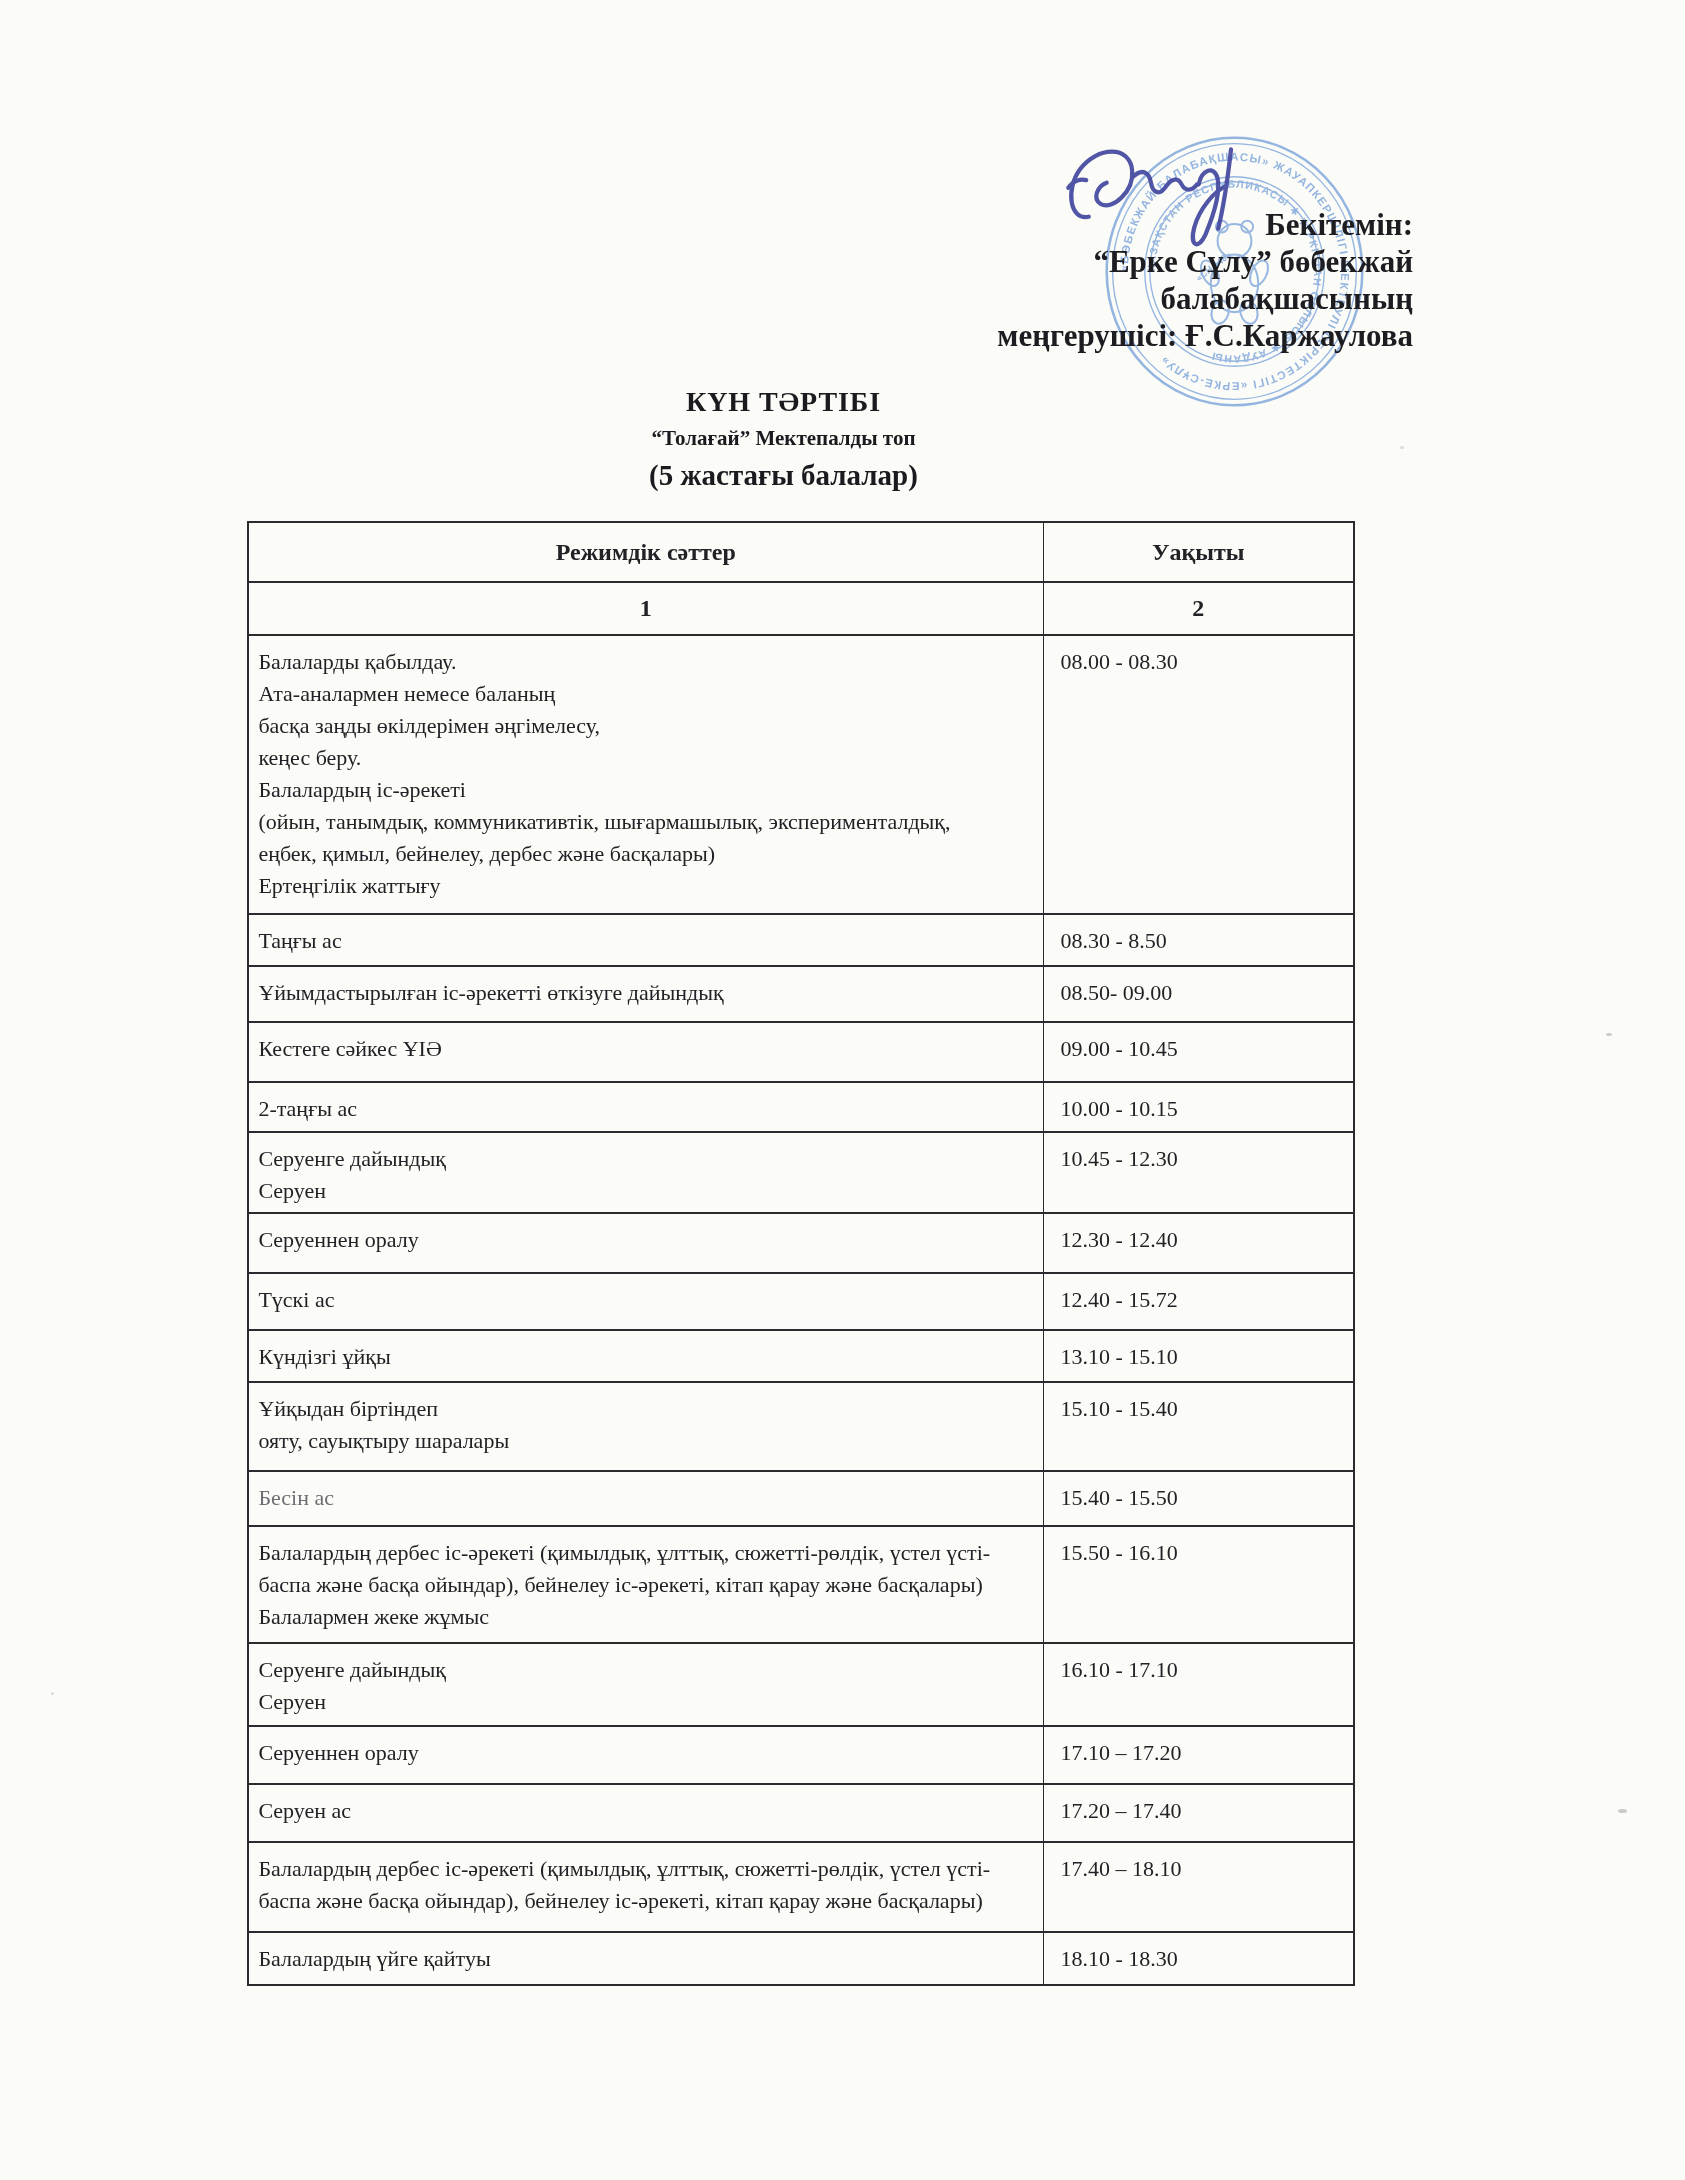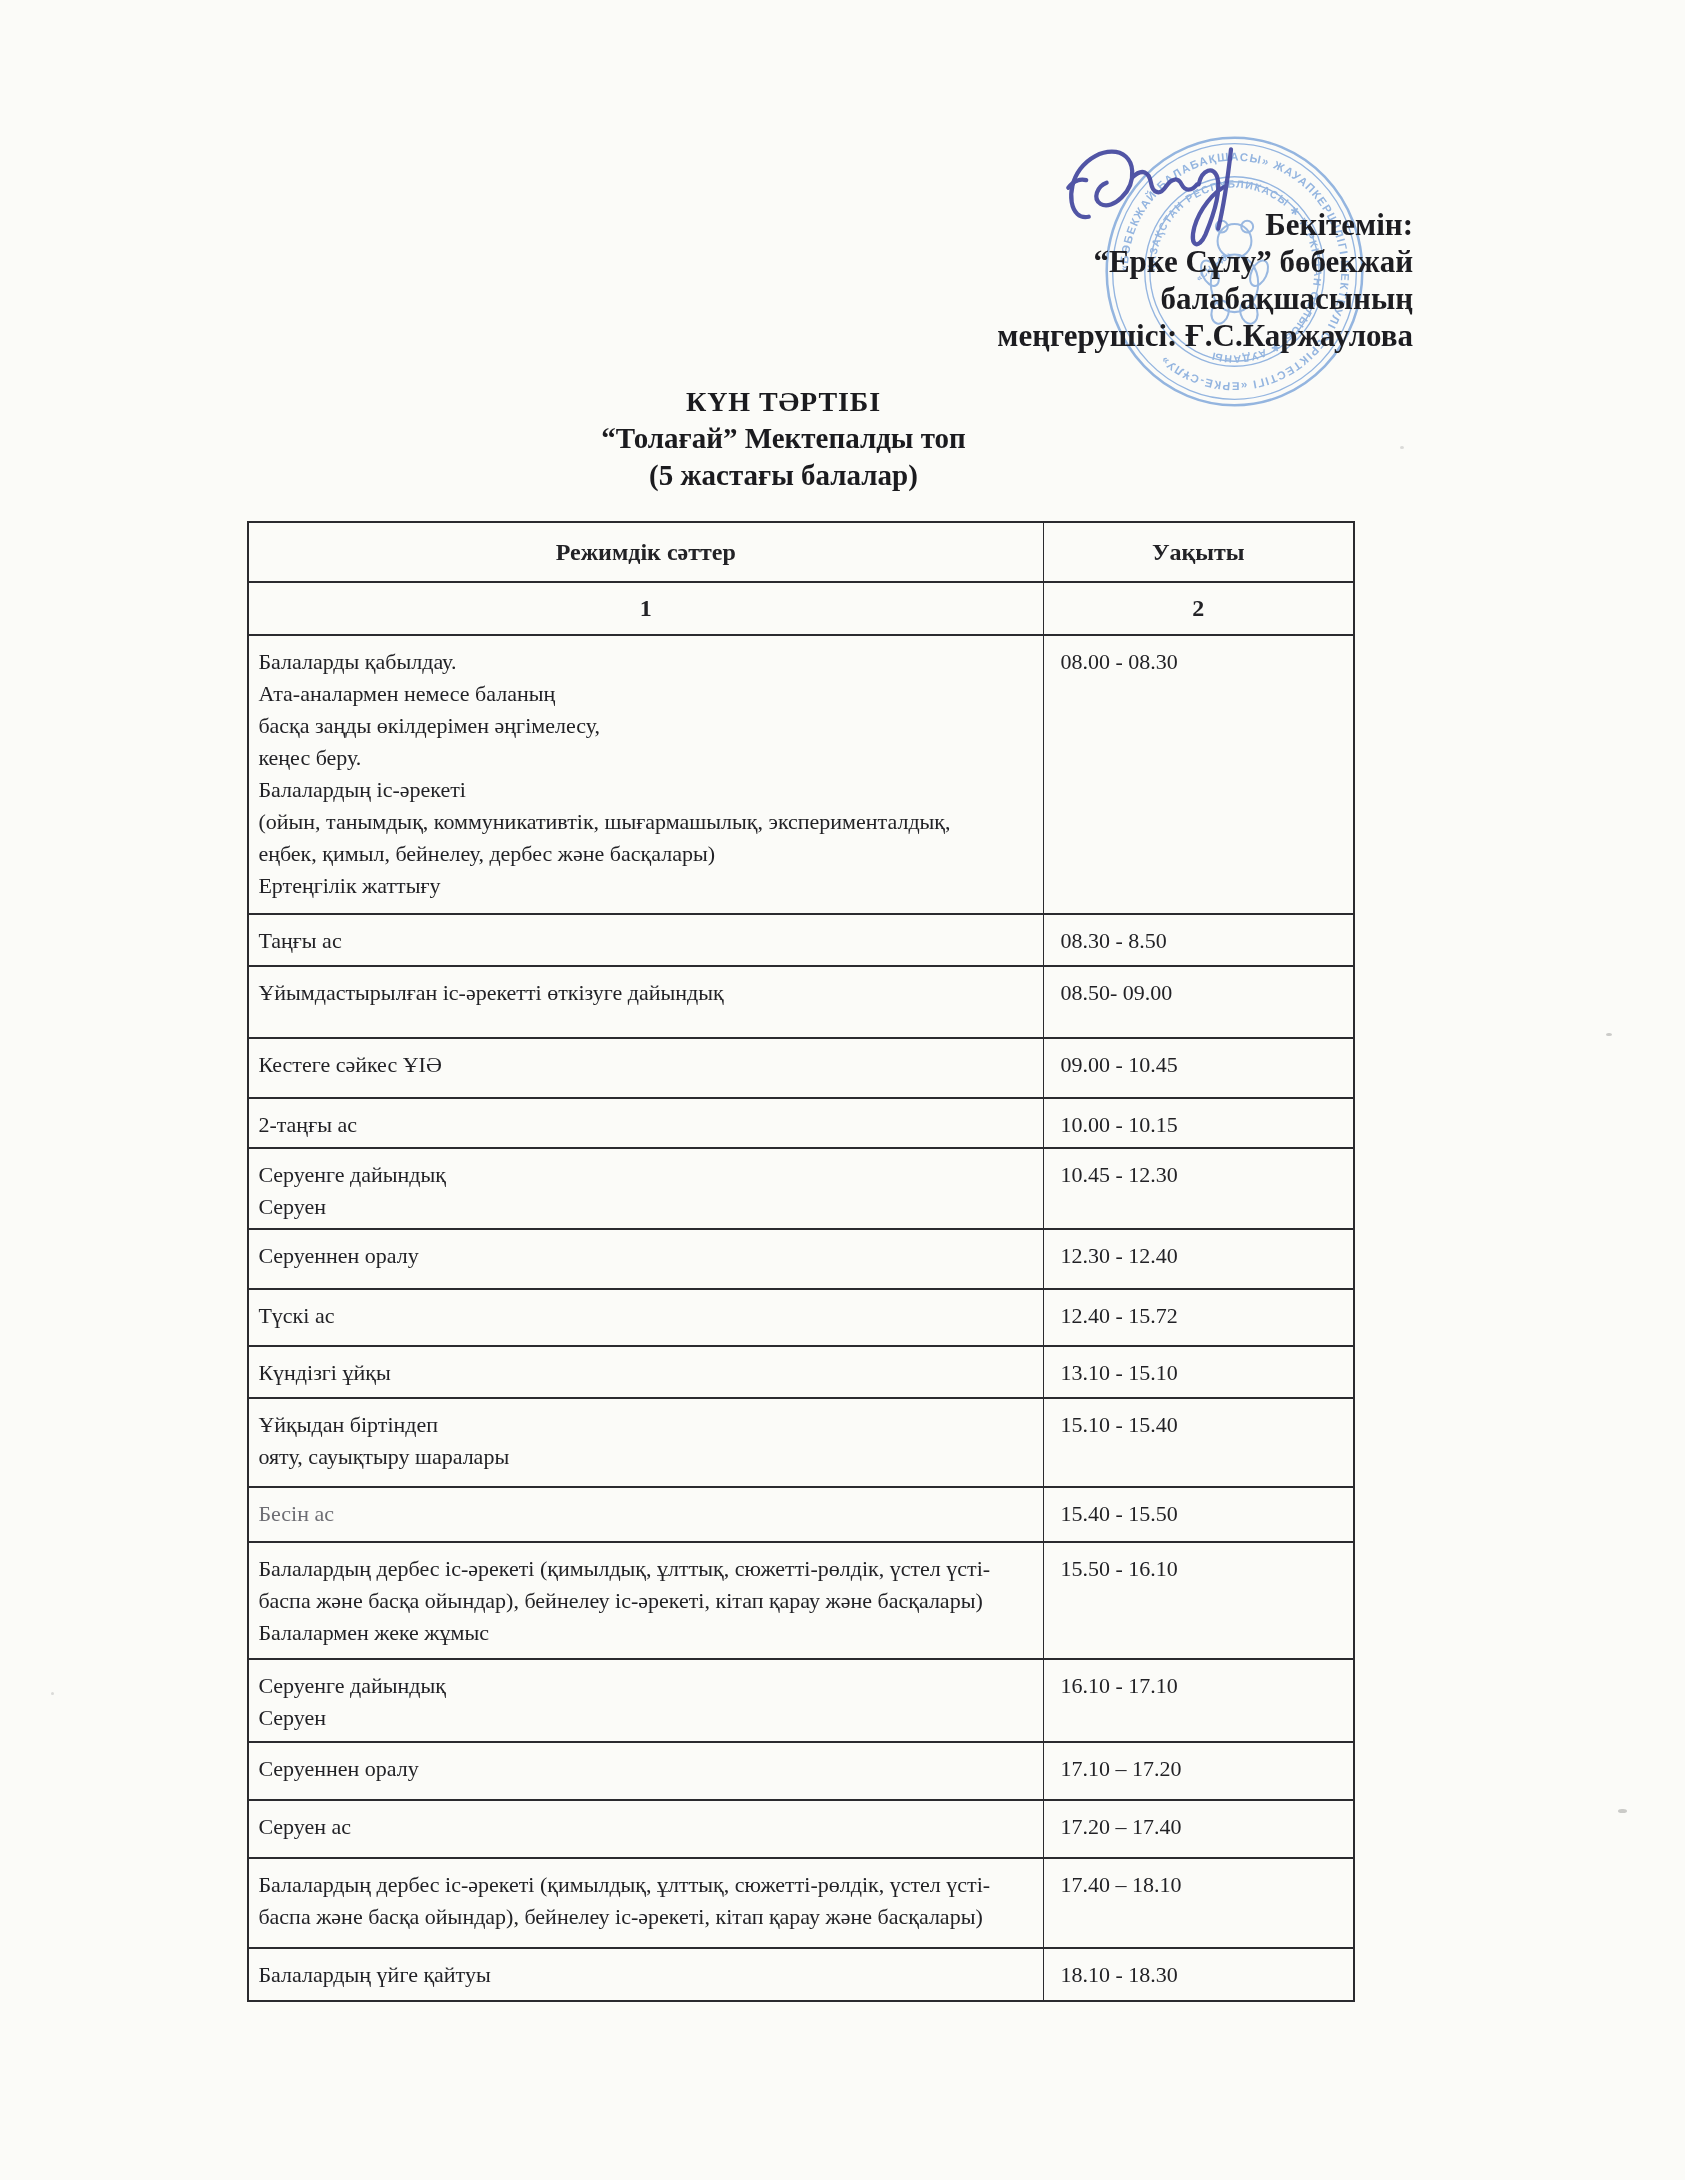--- a/index.html
+++ b/index.html
@@ -16,21 +16,21 @@
   
   .stamp-wrap{position:absolute;left:1099px;top:131px;width:271px;height:281px;z-index:1;opacity:.8;}
   
   .signature{position:absolute;left:1063px;top:135px;width:198px;height:138px;z-index:4;}
   
   .title{
     position:absolute;left:213px;top:383px;width:1141px;z-index:2;
     text-align:center;font-weight:bold;color:#1b1b1f;
   }
   .title .t1{font-size:28px;line-height:37px;letter-spacing:0.9px;}
-  .title .t2{font-size:29px;line-height:37px;}
+  .title .t2{font-size:21px;line-height:37px;}
   .title .t3{font-size:29px;line-height:37px;}
   
   table.schedule{
     position:absolute;left:247px;top:521px;width:1106px;
     border-collapse:collapse;table-layout:fixed;
     font-size:22px;color:#222226;
     border:2.6px solid #2b2b2f;
   }
   col.c1{width:795px;} col.c2{width:311px;}
   table.schedule td{
@@ -130,21 +130,21 @@
 Балалардың іс-әрекеті
 (ойын, танымдық, коммуникативтік, шығармашылық, эксперименталдық,
 еңбек, қимыл, бейнелеу, дербес және басқалары)
 Ертеңгілік жаттығу</td>
         <td class="tim">08.00 - 08.30</td>
       </tr>
       <tr style="height:52px">
         <td class="act">Таңғы ас</td>
         <td class="tim">08.30 - 8.50</td>
       </tr>
-      <tr style="height:72px">
+      <tr style="height:56px">
         <td class="act">Ұйымдастырылған іс-әрекетті өткізуге дайындық</td>
         <td class="tim">08.50- 09.00</td>
       </tr>
       <tr style="height:60px">
         <td class="act">Кестеге сәйкес ҰІӘ</td>
         <td class="tim">09.00 - 10.45</td>
       </tr>
       <tr style="height:50px">
         <td class="act">2-таңғы ас</td>
         <td class="tim">10.00 - 10.15</td>

